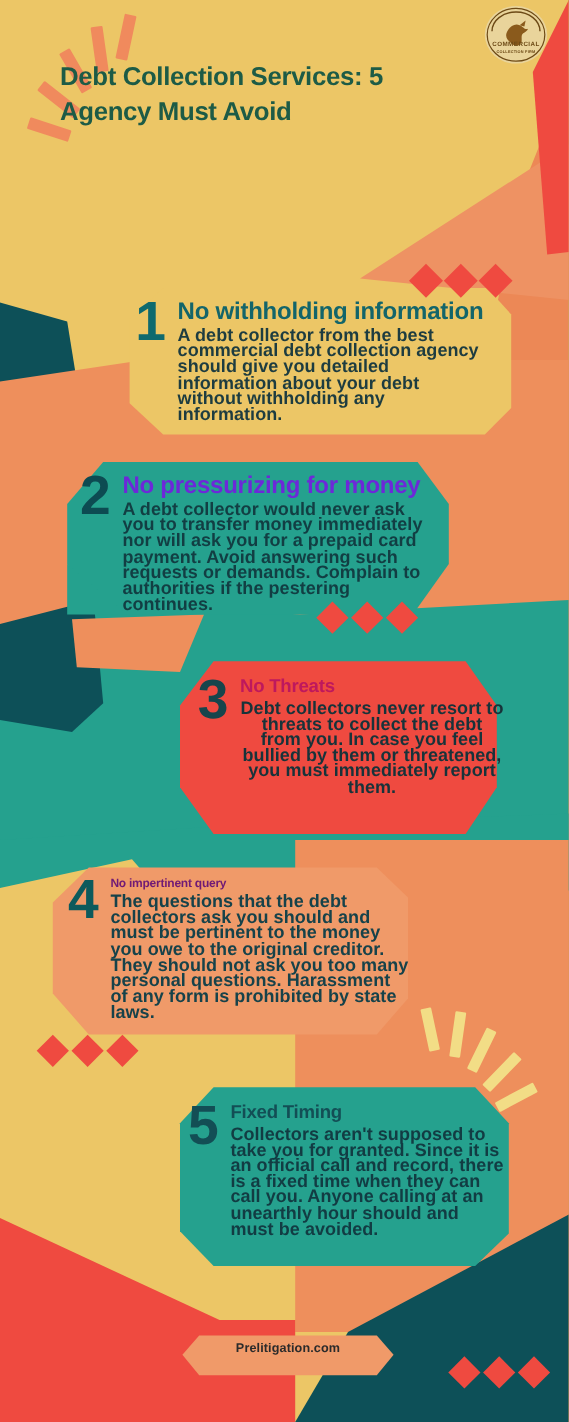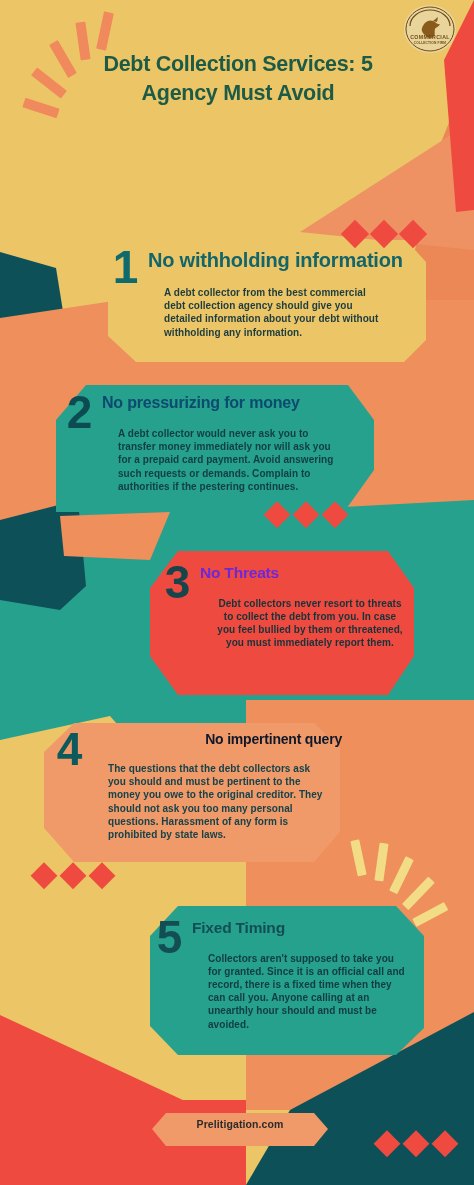--- a/index.html
+++ b/index.html
@@ -17,54 +17,54 @@
   .num{
     font-weight:700;line-height:.85;letter-spacing:-1px;
     flex:0 0 auto;text-align:center;
   }
   .body{flex:1 1 auto;}
   .head{
     font-weight:700;line-height:1.0;margin:0 0 3px 0;
     letter-spacing:-.2px;
   }
   .desc{
-    font-size:10px;line-height:13.2px;margin:16px;font-weight:600;
+    font-size:15px;line-height:13.2px;margin:0;font-weight:600;
     letter-spacing:.05px;
   }
 
   
   #card1{left:108px;top:250px;width:296px;height:106px;}
   #card1 .num{font-size:46px;width:34px;margin-right:6px;margin-top:-2px;color:#0f6a6e;}
   #card1 .head{font-size:20px;color:#13656a;}
   #card1 .desc{color:#1d3c40;}
 
   #card2{left:62px;top:395px;width:300px;height:112px;}
   #card2 .num{font-size:46px;width:34px;margin-right:6px;margin-top:-2px;color:#0d4b52;}
-  #card2 .head{font-size:16px;color:#0c4a6e;}
+  #card2 .head{font-size:20px;color:#6d28d9;}
   #card2 .desc{color:#123e43;}
 
   #card3{left:160px;top:565px;width:260px;height:104px;}
   #card3 .num{font-size:46px;width:34px;margin-right:6px;margin-top:-2px;color:#17454c;}
-  #card3 .head{font-size:15.5px;color:#6d28d9;}
+  #card3 .head{font-size:15.5px;color:#be185d;}
   #card3 .desc{color:#17333a;text-align:center;}
 
   #card4{left:52px;top:732px;width:290px;height:122px;}
   #card4 .num{font-size:46px;width:34px;margin-right:6px;margin-top:-2px;color:#0d5a5c;}
-  #card4 .head{font-size:14px;color:#0f172a;text-align:right;}
+  #card4 .head{font-size:10px;color:#701a75;}
   #card4 .desc{color:#16424a;}
 
   #card5{left:152px;top:920px;width:270px;height:124px;}
   #card5 .num{font-size:46px;width:34px;margin-right:6px;margin-top:-2px;color:#134e55;}
   #card5 .head{font-size:15.5px;color:#134e55;}
   #card5 .desc{color:#123c43;}
 
   
   #title{
     position:absolute;left:50px;top:50px;width:376px;
-    text-align:center;color:#1d5b46;font-weight:700;
+    text-align:left;color:#1d5b46;font-weight:700;
     font-size:21.5px;line-height:29px;letter-spacing:-.3px;
   }
 
   
   #footer-label{
     position:absolute;left:150px;top:1118px;width:180px;
     text-align:center;color:#2b2b2b;font-weight:700;font-size:10.5px;
     letter-spacing:.1px;
   }
 

